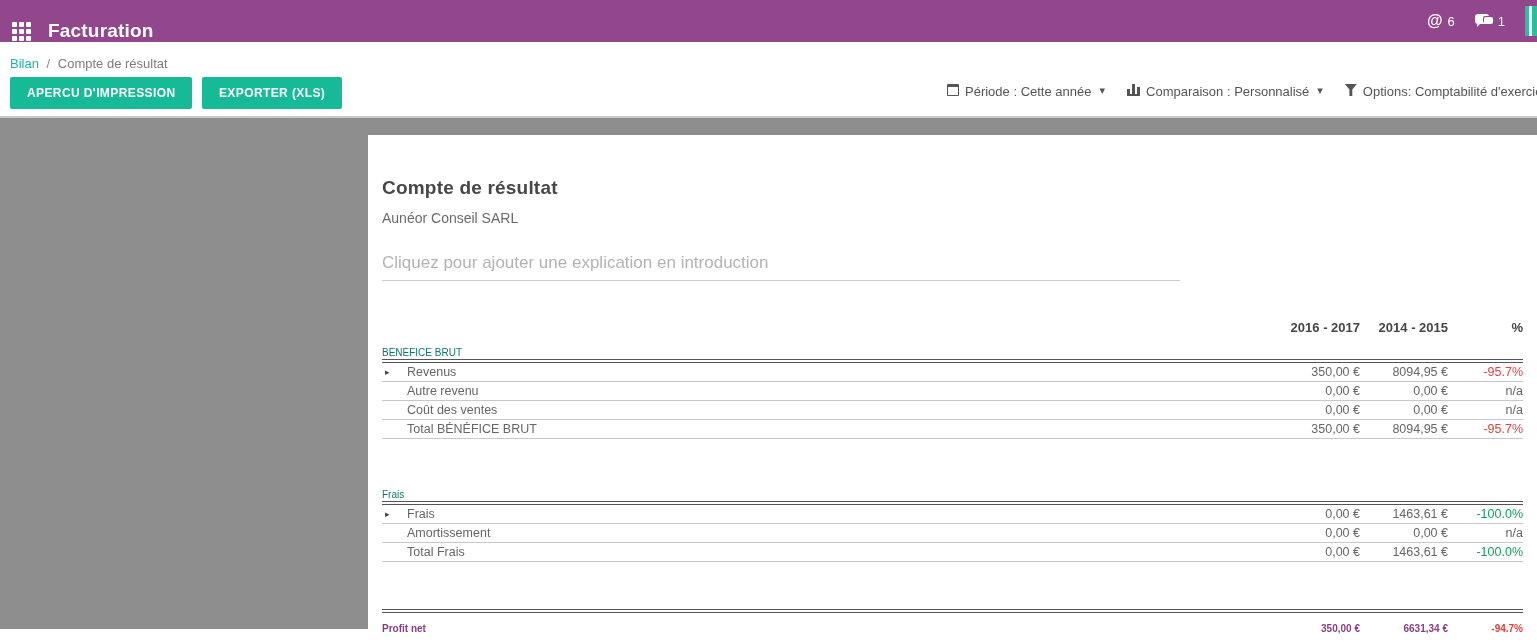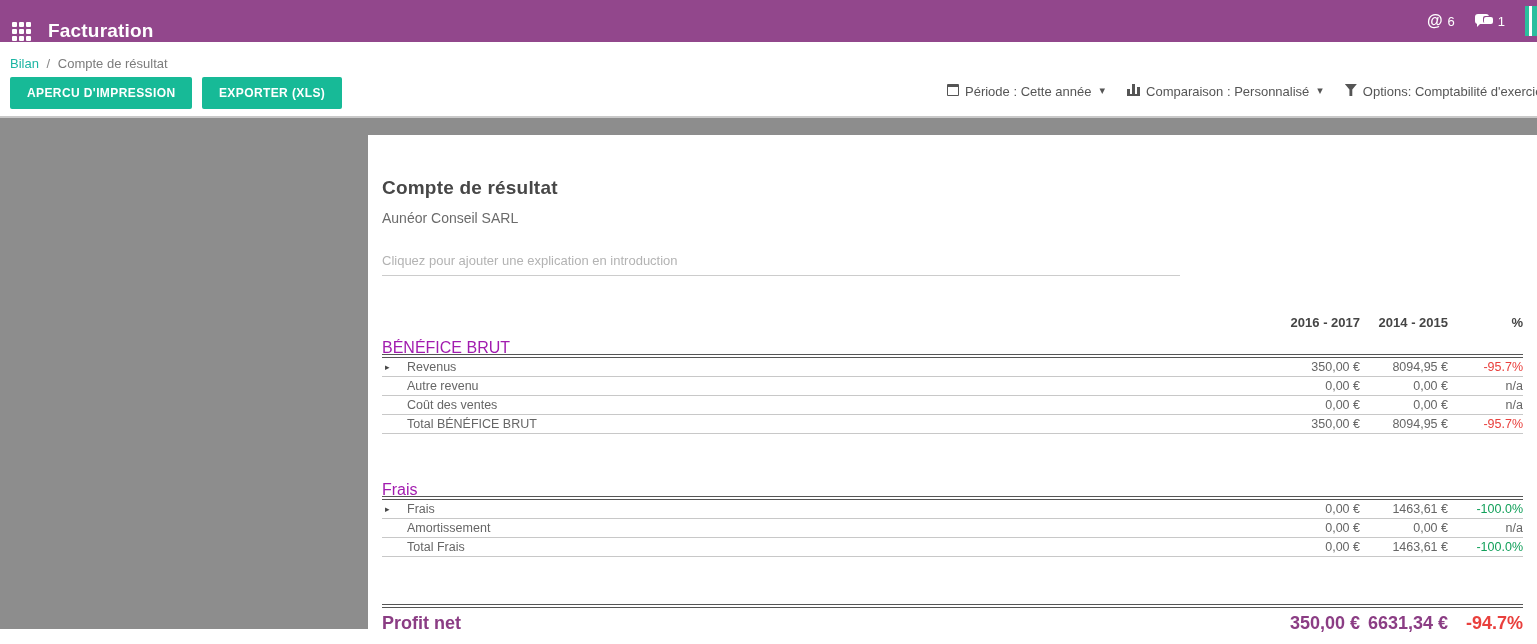--- a/index.html
+++ b/index.html
@@ -50,41 +50,41 @@
   .ic-funnel { width:12px; height:12px; display:inline-block; background:#555;
                clip-path:polygon(0 0,100% 0,62% 45%,62% 100%,38% 100%,38% 45%); }
 
   
   .canvas { position:relative; height:513px; background:#8d8d8d; border-top:2px solid #c9c9c9; }
   .paper { position:absolute; left:368px; top:17px; right:0; bottom:-10px; background:#fff;
            padding:42px 14px 0 14px; }
 
   .rep-title { font-size:19px; color:#474747; font-weight:bold; letter-spacing:.2px; }
   .rep-company { font-size:14px; color:#6b6b6b; margin-top:11px; }
-  .rep-intro { margin-top:27px; width:798px; font-size:13px; color:#b3b3b3;
+  .rep-intro { margin-top:27px; width:798px; font-size:17px; color:#b3b3b3;
                padding-bottom:7px; border-bottom:1px solid #ccc; cursor:text; }
 
   
   .rtable { margin-top:35px; color:#666; }
   .rrow { display:flex; align-items:center; height:19px; font-size:12.5px; }
   .c-label { flex:1; position:relative; padding-left:25px; white-space:nowrap; overflow:hidden; }
   .c1 { width:110px; text-align:right; }
   .c2 { width:88px;  text-align:right; }
   .c3 { width:75px;  text-align:right; }
   .hdr-row { height:22px; font-weight:bold; color:#454545; font-size:13px; margin-bottom:8px; }
-  .sec-header { display:flex; height:17px; font-size:16px; color:#a21caf;
+  .sec-header { display:flex; height:17px; font-size:10px; color:#0f766e;
                 border-bottom:4px double #555; }
   .data-row { border-bottom:1px solid #c8c8c8; }
   .exp-caret { position:absolute; left:3px; top:2px; font-size:9px; color:#444; cursor:pointer; }
   .pct-red   { color:#e9403d; }
   .pct-green { color:#12a05a; }
   .pct-na    { color:#666; }
   .sec-gap { margin-top:49px; }
   .net-block { margin-top:47px; border-top:4px double #555; padding-top:5px; }
-  .net-row { display:flex; align-items:center; height:20px; font-size:18px; font-weight:bold; }
+  .net-row { display:flex; align-items:center; height:20px; font-size:10px; font-weight:bold; }
   .net-row .c-label { padding-left:0; color:#8b3d84; }
   .net-row .c1, .net-row .c2 { color:#8b3d84; }
 </style>
 </head>
 <body>
 
 <div class="navbar">
   <div class="apps-grid">
     <i></i>
       <i></i>

